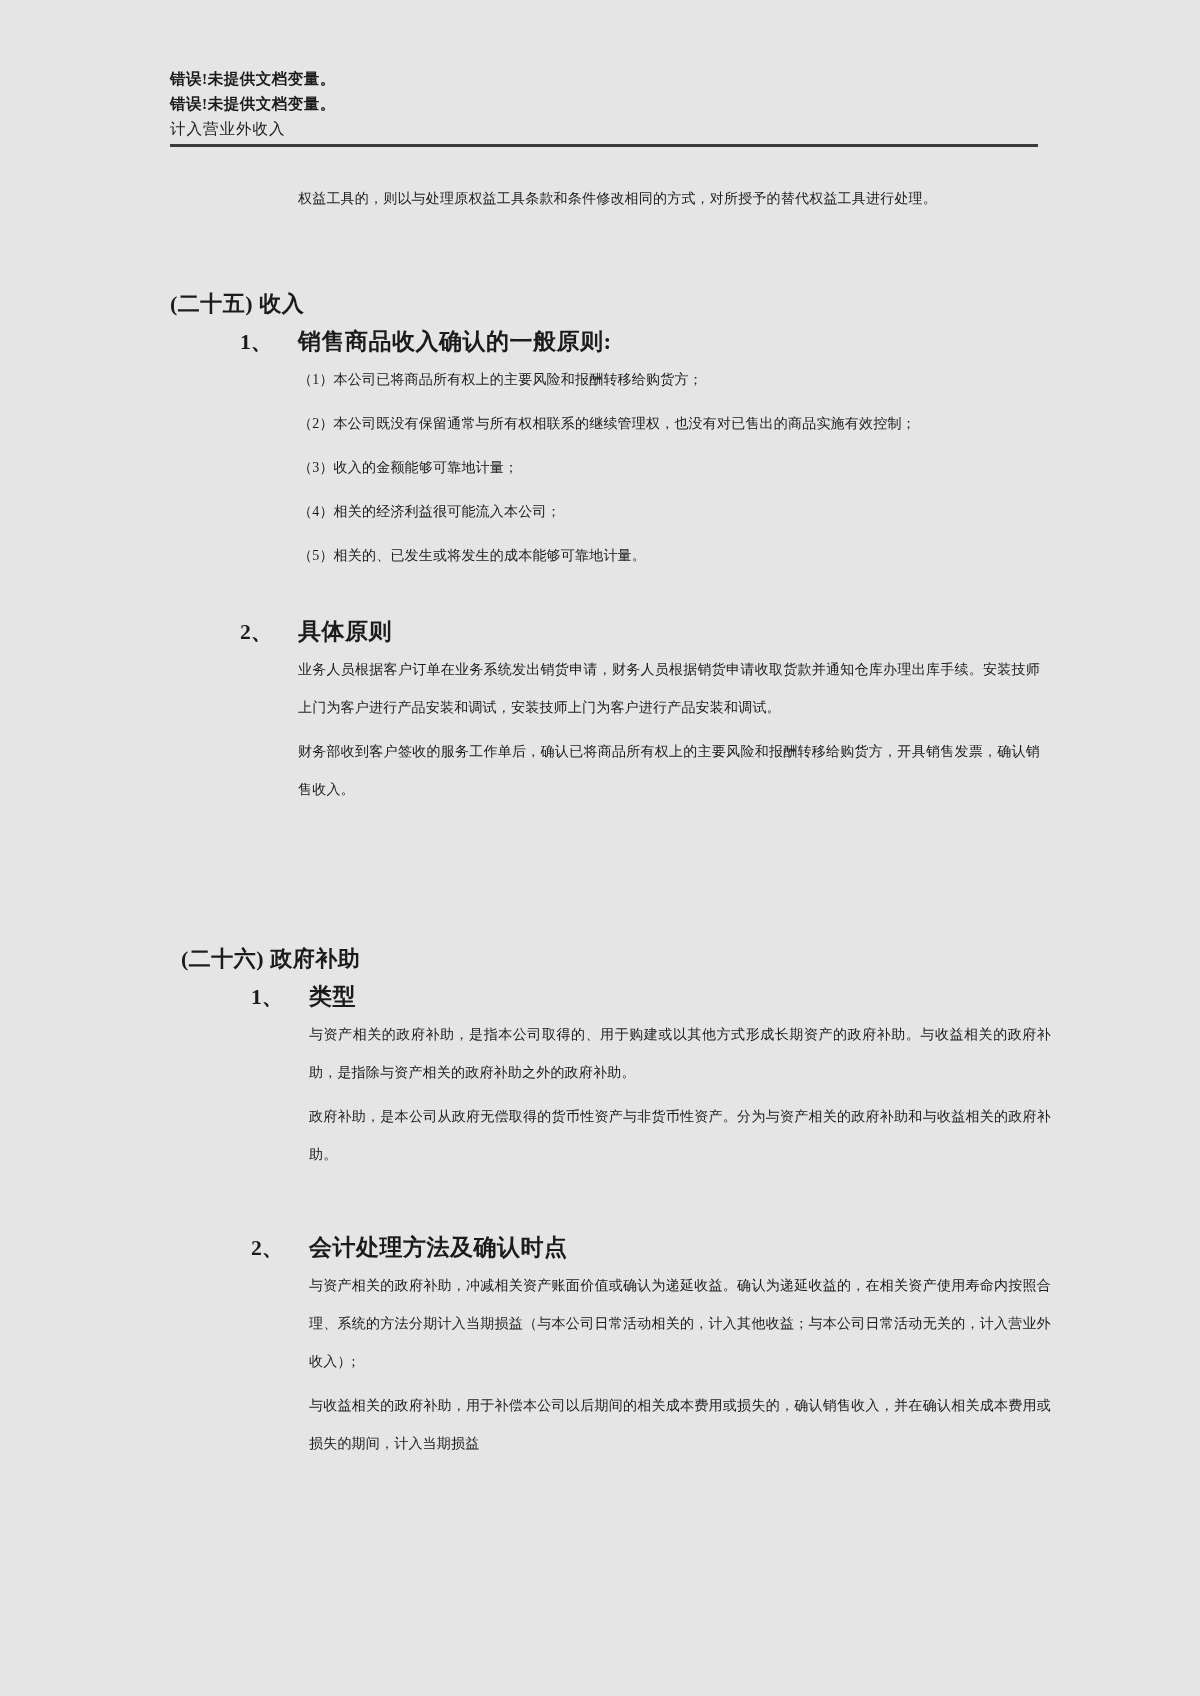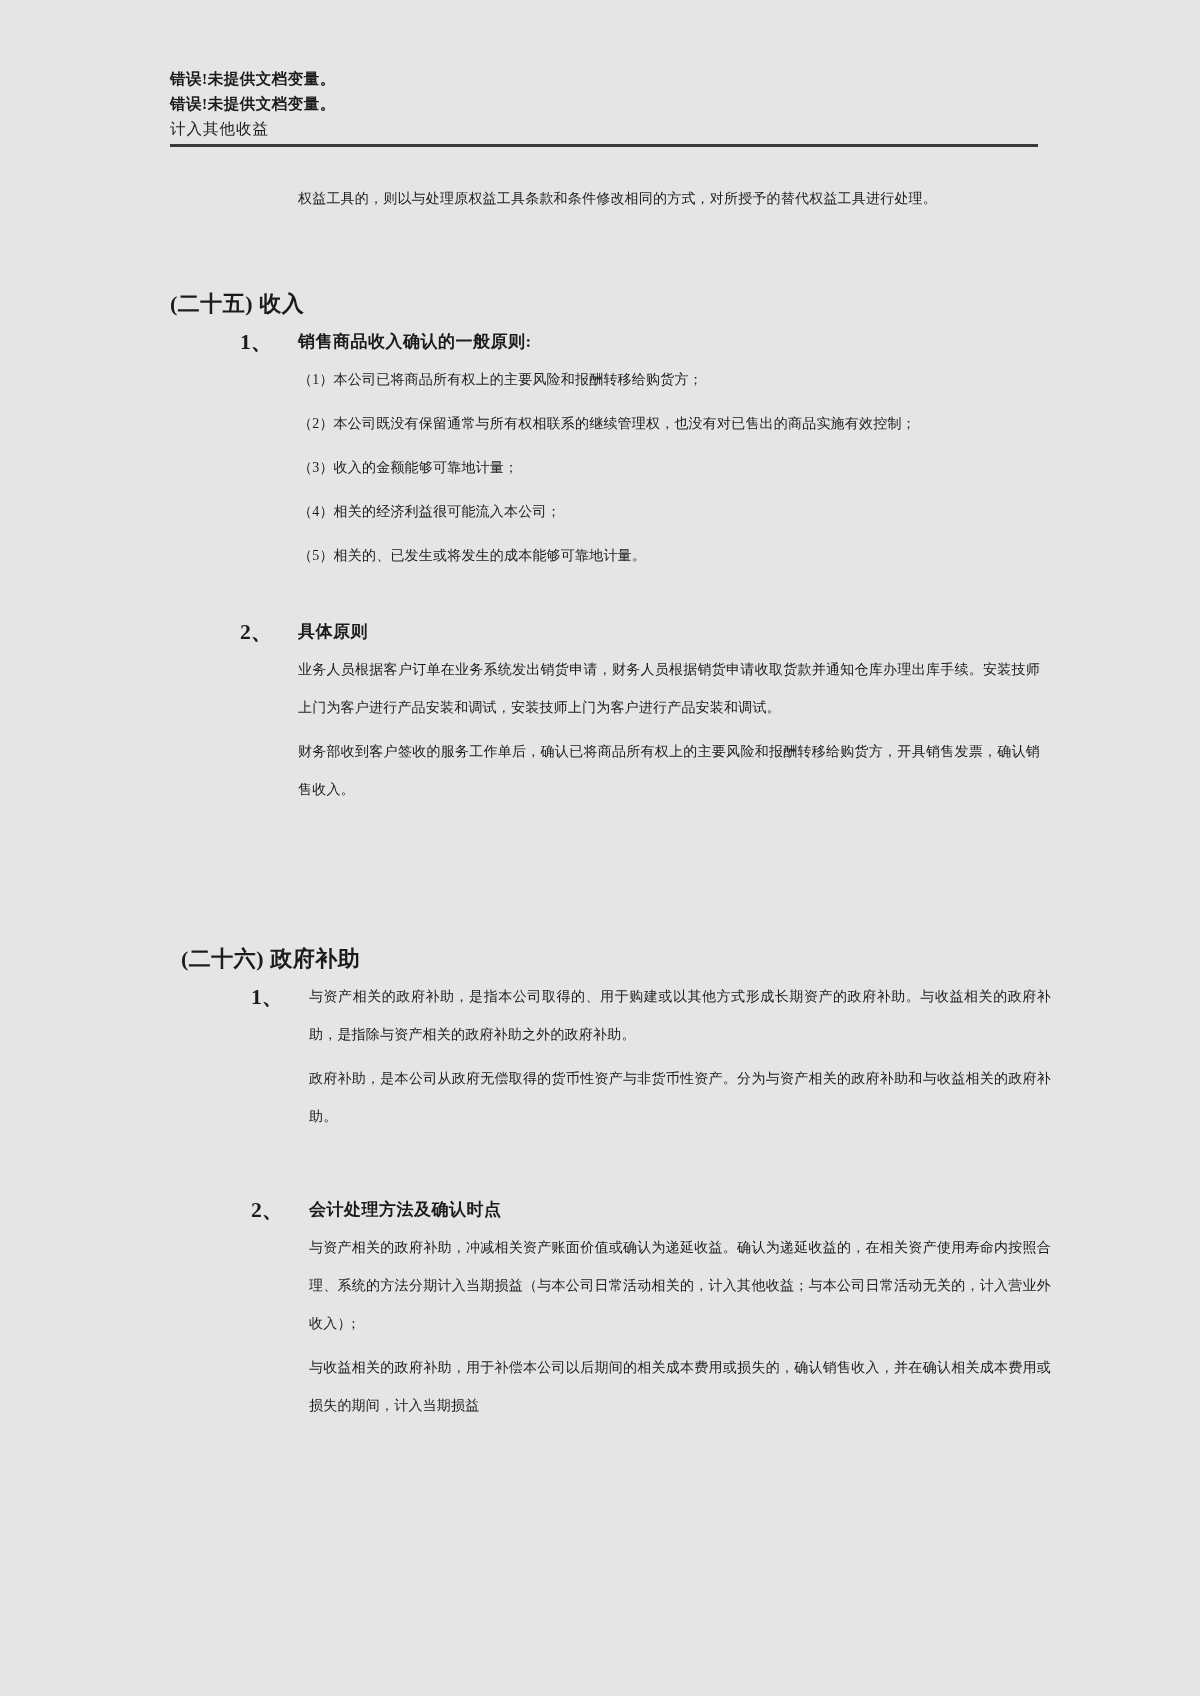--- a/index.html
+++ b/index.html
@@ -84,41 +84,41 @@
   .item-num {
     flex: 0 0 58px;
     font-size: 21.7px;
     line-height: 38px;
     font-weight: 700;
   }
   .item-content {
     width: 742px;
   }
   .item-title {
-    font-size: 17px;
+    font-size: 23px;
     line-height: 38px;
     font-weight: 700;
     letter-spacing: 0.5px;
   }
   .item-paragraph {
     margin: 0 0 6px 0;
   }
   .item-paragraph:last-child {
     margin-bottom: 0;
   }
 </style>
 </head>
 <body>
 
 <div class="page">
 
   <div class="page-header">
     <div class="header-line">错误!未提供文档变量。</div>
     <div class="header-line">错误!未提供文档变量。</div>
-    <div class="header-line header-line--regular">计入其他收益</div>
+    <div class="header-line header-line--regular">计入营业外收入</div>
     <div class="header-rule"></div>
   </div>
 
   <p class="intro-paragraph body-text">权益工具的，则以与处理原权益工具条款和条件修改相同的方式，对所授予的替代权益工具进行处理。</p>
 
   <div>
       <section class="section section--0">
         <div class="section-heading">(二十五) 收入</div>
         <div class="item">
           <div class="item-num">1、</div>
@@ -138,20 +138,21 @@
             <p class="item-paragraph body-text">业务人员根据客户订单在业务系统发出销货申请，财务人员根据销货申请收取货款并通知仓库办理出库手续。安装技师上门为客户进行产品安装和调试，安装技师上门为客户进行产品安装和调试。</p>
             <p class="item-paragraph body-text">财务部收到客户签收的服务工作单后，确认已将商品所有权上的主要风险和报酬转移给购货方，开具销售发票，确认销售收入。</p>
           </div>
         </div>
       </section>
       <section class="section section--1">
         <div class="section-heading">(二十六) 政府补助</div>
         <div class="item">
           <div class="item-num">1、</div>
           <div class="item-content">
+            <div class="item-title">类型</div>
             <p class="item-paragraph body-text">与资产相关的政府补助，是指本公司取得的、用于购建或以其他方式形成长期资产的政府补助。与收益相关的政府补助，是指除与资产相关的政府补助之外的政府补助。</p>
             <p class="item-paragraph body-text">政府补助，是本公司从政府无偿取得的货币性资产与非货币性资产。分为与资产相关的政府补助和与收益相关的政府补助。</p>
           </div>
         </div>
         <div class="item">
           <div class="item-num">2、</div>
           <div class="item-content">
             <div class="item-title">会计处理方法及确认时点</div>
             <p class="item-paragraph body-text">与资产相关的政府补助，冲减相关资产账面价值或确认为递延收益。确认为递延收益的，在相关资产使用寿命内按照合理、系统的方法分期计入当期损益（与本公司日常活动相关的，计入其他收益；与本公司日常活动无关的，计入营业外收入）;</p>
             <p class="item-paragraph body-text">与收益相关的政府补助，用于补偿本公司以后期间的相关成本费用或损失的，确认销售收入，并在确认相关成本费用或损失的期间，计入当期损益</p>

